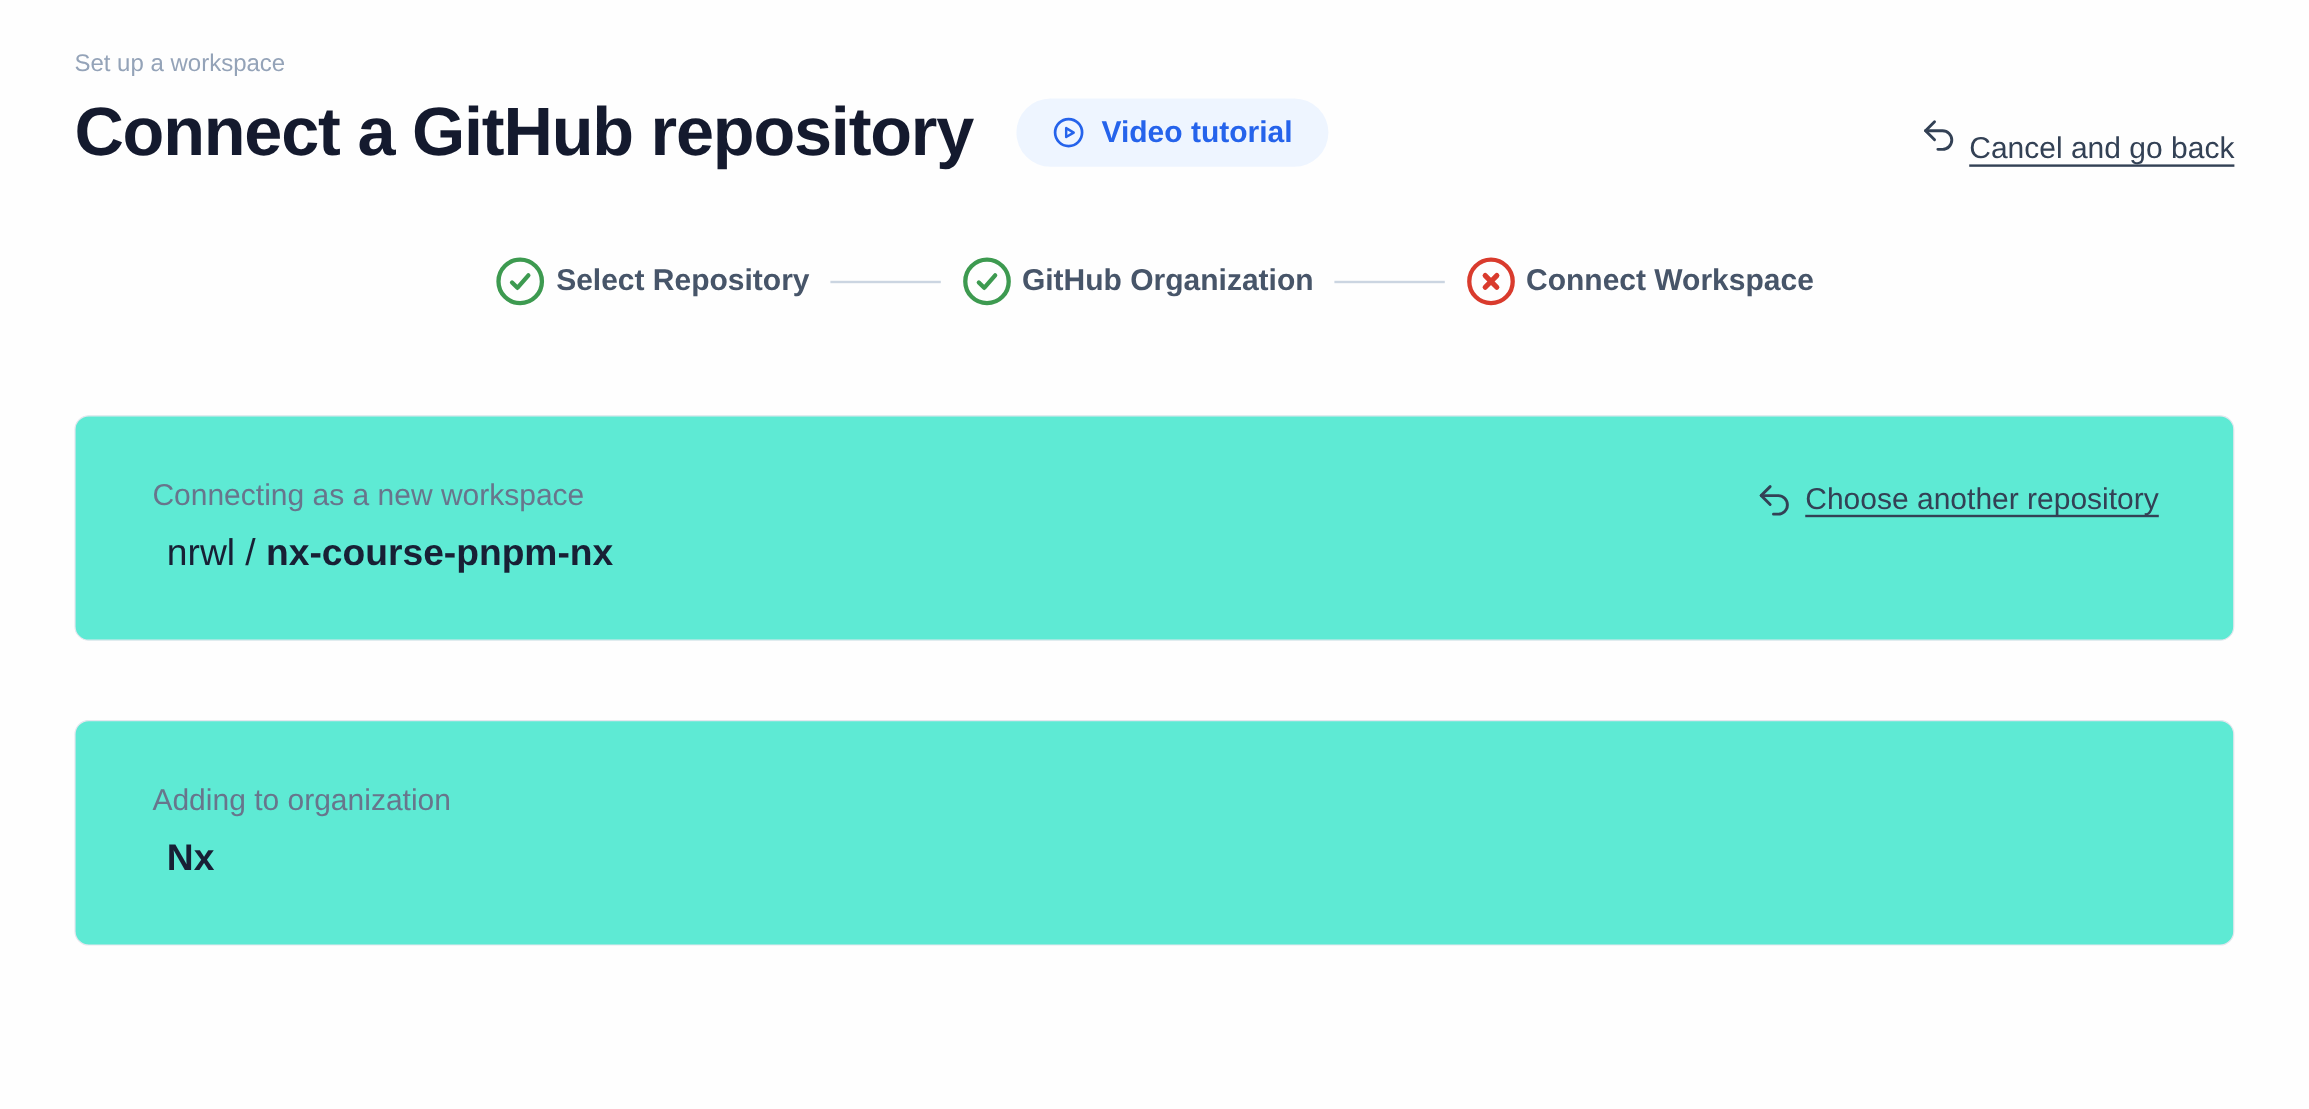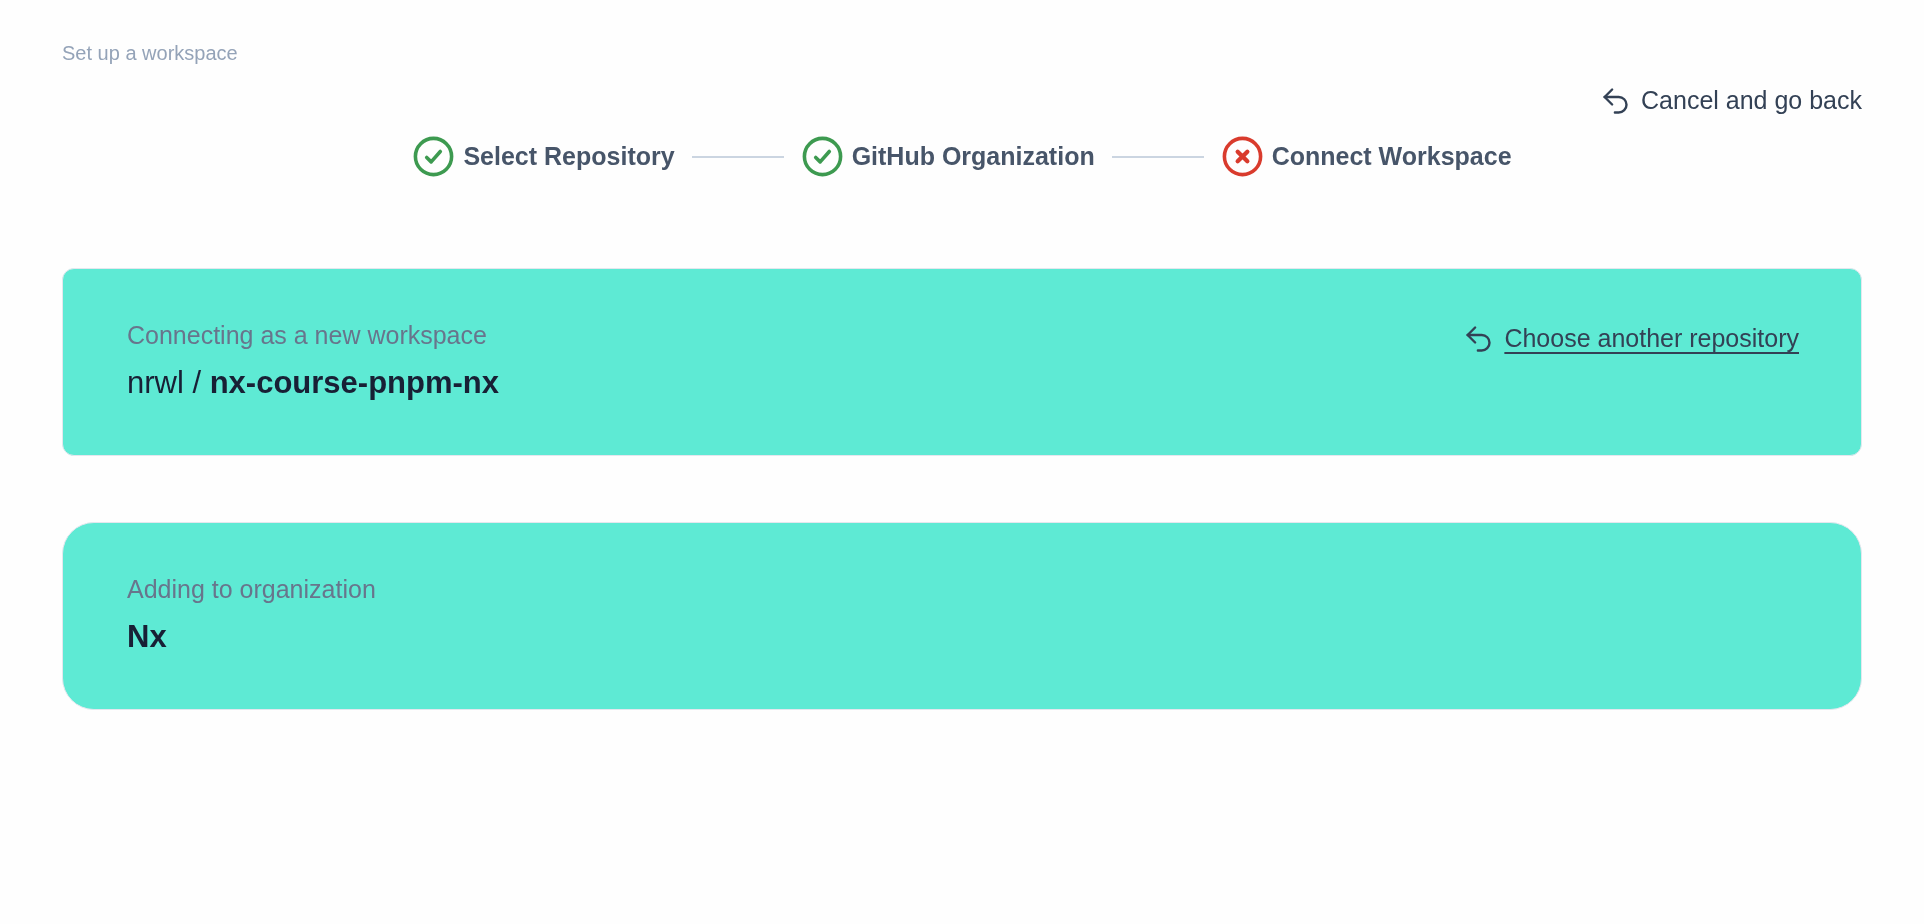--- a/index.html
+++ b/index.html
@@ -13,22 +13,24 @@
   .page { position: relative; width: 100%; height: 100%; padding: 0 62px; }
 
   
   .cancel-link {
     position: absolute; top: 86px; right: 62px;
     display: inline-flex; align-items: center; gap: 11px;
     color: #334155; font-size: 25px; font-weight: 500;
     cursor: pointer; text-decoration: none;
   }
   .cancel-link .link-text {
+    text-decoration: underline;
     text-underline-offset: 5px;
     text-decoration-thickness: 1.5px;
+    margin-top: 24px;
   }
   .undo-icon svg { width: 29px; height: 29px; display: block; }
 
   
   .eyebrow {
     padding-top: 42px;
     font-size: 20px; color: #94a3b8; font-weight: 400;
   }
   .title-row { display: flex; align-items: center; gap: 36px; margin-top: 12px; }
   .page-title {
@@ -59,23 +61,23 @@
 
   
   .card {
     background: #5eead4;
     border: 1.5px solid #e4e7ee;
     border-radius: 12px;
     padding: 52px 62px 54px 64px;
     display: flex; justify-content: space-between; align-items: flex-start;
   }
   .card.repository { margin-top: 90px; }
-  .card.organization { margin-top: 66px; border-radius: 32px; }
+  .card.organization { margin-top: 66px; }
   .card-label { font-size: 25px; color: #68758c; font-weight: 400; }
-  .card-value { margin-top: 15px; font-size: 31px; color: #182035; font-weight: 500; }
+  .card-value { margin-top: 15px; font-size: 31px; color: #182035; font-weight: 500; margin-left: 12px; }
   .card-value .value-main { font-weight: 700; }
   .card-action {
     display: inline-flex; align-items: center; gap: 11px;
     color: #334155; font-size: 25px; font-weight: 500;
     margin-top: 3px;
     cursor: pointer; text-decoration: none; text-align: center;
   }
   .card-action .link-text {
     text-decoration: underline;
     text-underline-offset: 5px;
@@ -92,20 +94,32 @@
       <svg viewBox="0 0 24 24" fill="none" stroke="currentColor" stroke-width="2" stroke-linecap="round" stroke-linejoin="round">
         <path d="M9.2 15.3 3 9.1l6.2-6.2"></path>
         <path d="M3 9.1h11.7a6.4 6.4 0 0 1 0 12.8h-3.2"></path>
       </svg>
     </span>
     <span class="link-text">Cancel and go back</span>
   </a>
 
   <div class="eyebrow">Set up a workspace</div>
 
+  <div class="title-row">
+    <h1 class="page-title">Connect a GitHub repository</h1>
+    <button class="video-pill">
+      <span class="play-icon">
+        <svg viewBox="0 0 24 24" fill="none" stroke="currentColor" stroke-width="2" stroke-linecap="round" stroke-linejoin="round">
+          <circle cx="12" cy="12" r="10"></circle>
+          <path d="M10.2 8.7v6.6l5.6-3.3z" stroke-width="1.8"></path>
+        </svg>
+      </span>
+      <span>Video tutorial</span>
+    </button>
+  </div>
 
   <div class="stepper">
 
     <div class="step complete">
       <span class="step-icon">
         <svg viewBox="0 0 24 24" fill="none" stroke="currentColor" stroke-width="2" stroke-linecap="round" stroke-linejoin="round">
           <circle cx="12" cy="12" r="10.1"></circle>
           <path d="m8.2 12.5 2.5 2.5 5.1-5.8"></path>
         </svg>
       </span>

